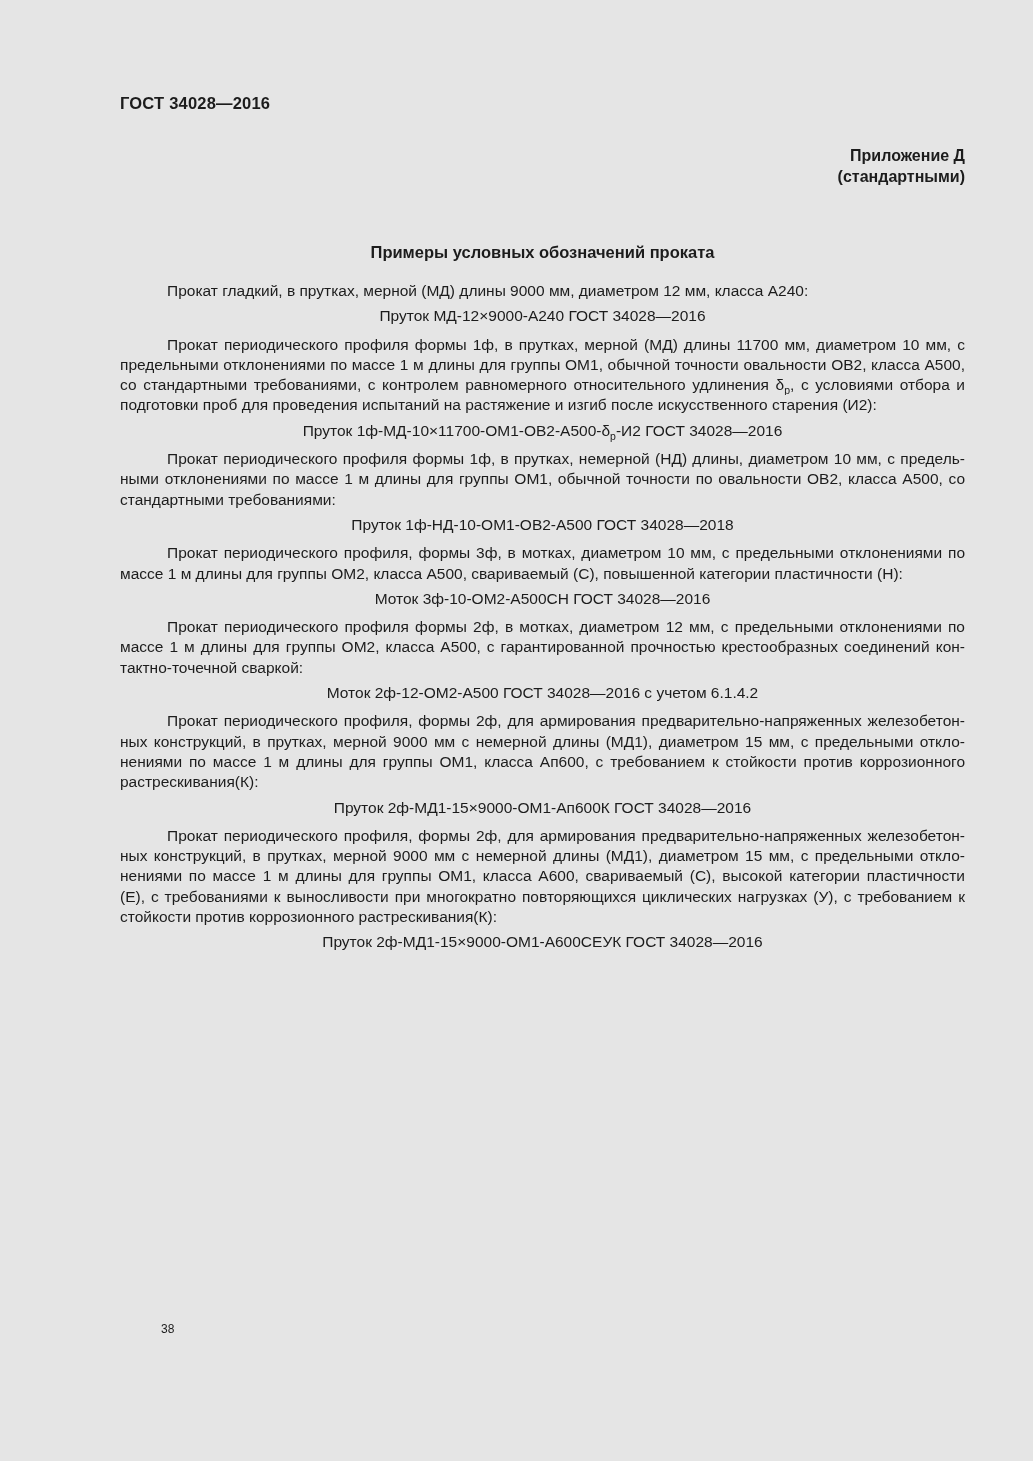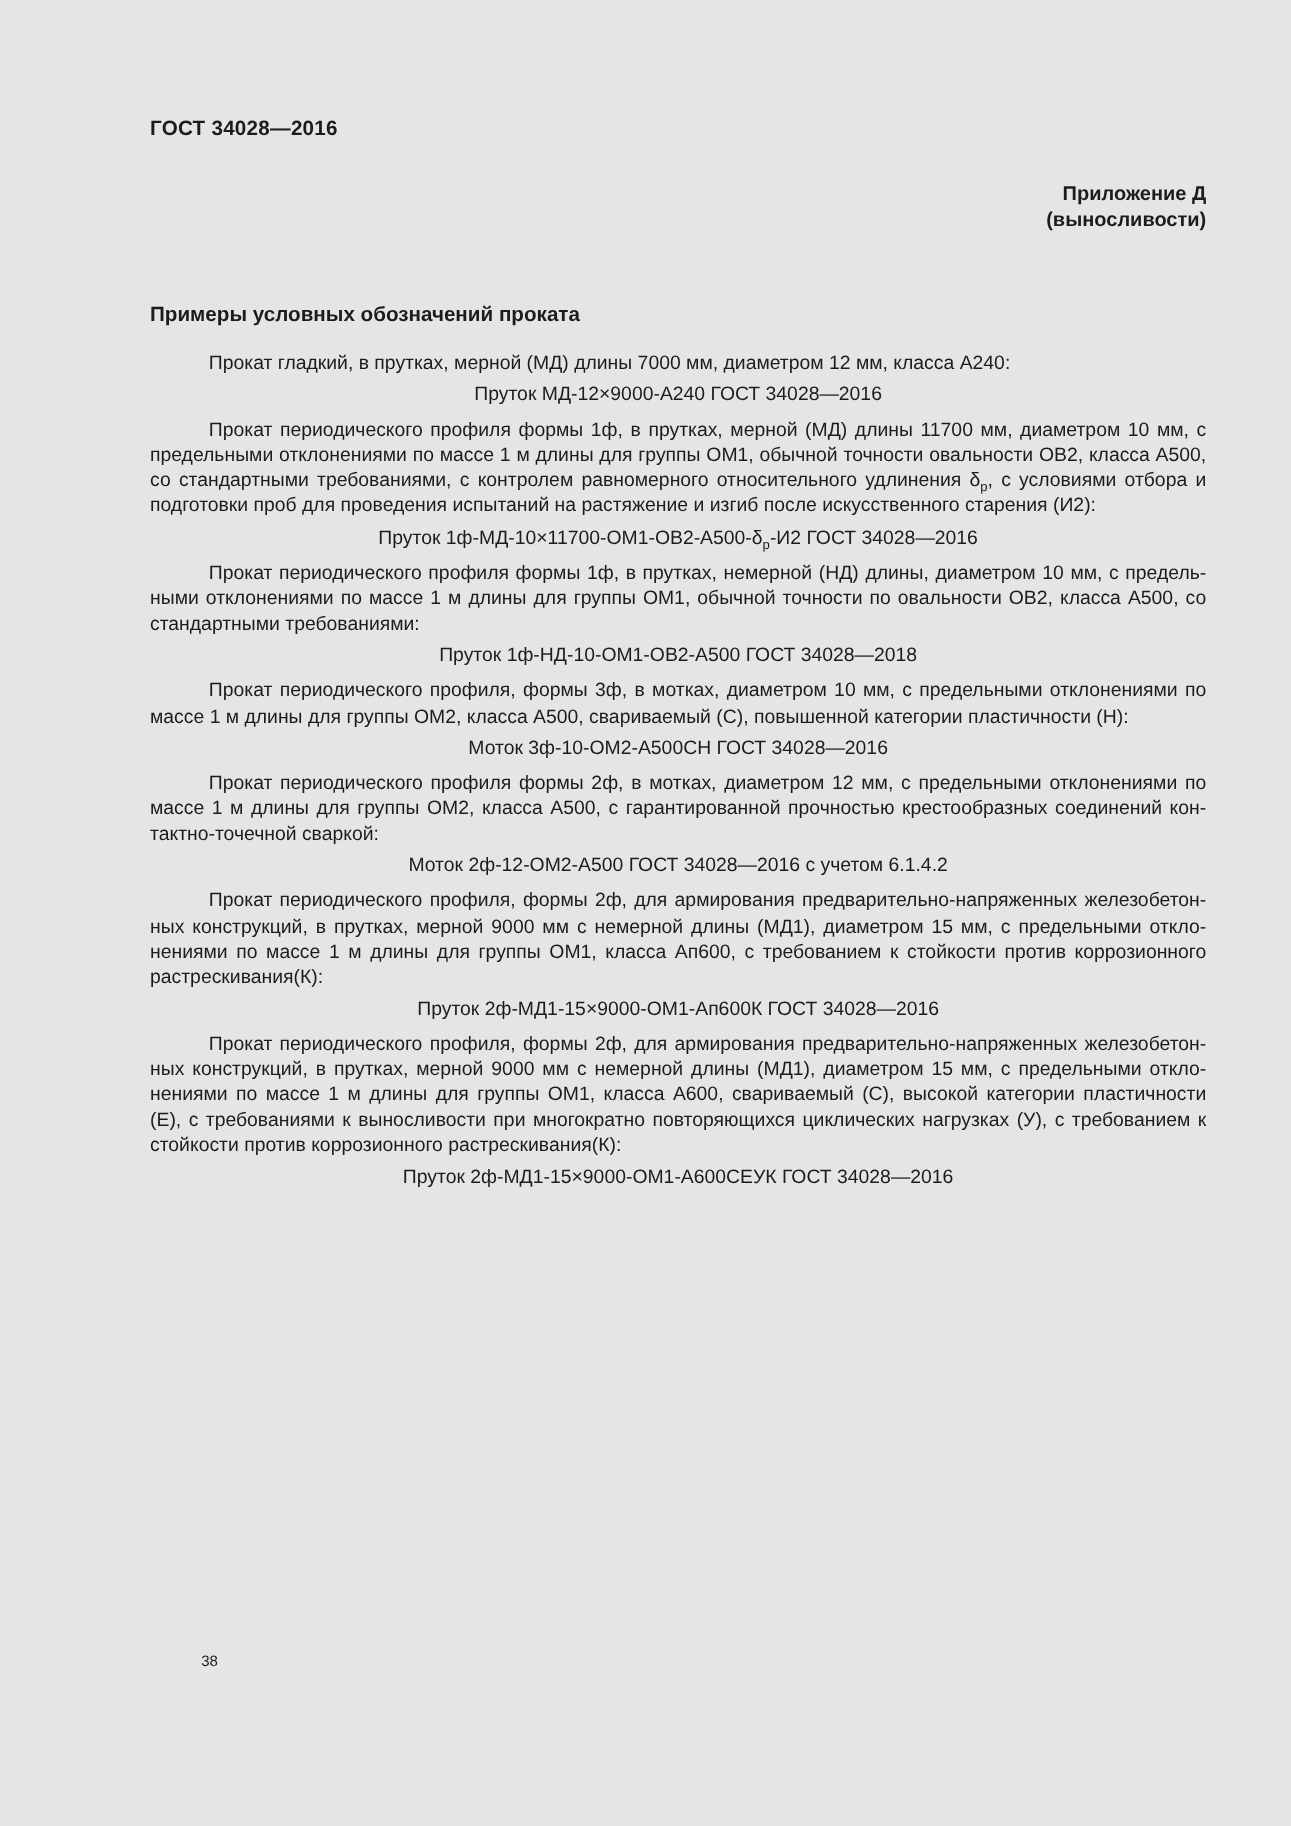--- a/index.html
+++ b/index.html
@@ -30,21 +30,21 @@
     font-size: 16px;
     line-height: 20.5px;
   }
   .content {
     position: absolute;
     left: 120px;
     top: 243px;
     width: 845px;
   }
   .section-title {
-    text-align: left;
+    text-align: center;
     font-weight: 700;
     font-size: 16.5px;
     margin: 0 0 19px 0;
   }
   .para { margin: 0; }
   .line {
     font-size: 15.5px;
     line-height: 20.3px;
     height: 20.3px;
     overflow: hidden;
@@ -68,28 +68,28 @@
 </style>
 </head>
 <body>
 
 <div class="page">
 
   <div class="doc-code">ГОСТ 34028—2016</div>
 
   <div class="appendix">
     <div>Приложение Д</div>
-    <div>(выносливости)</div>
+    <div>(стандартными)</div>
   </div>
 
   <div class="content">
     <div class="section-title">Примеры условных обозначений проката</div>
     <div>
         <div class="para">
-          <div class="line first">Прокат гладкий, в прутках, мерной (МД) длины 7000 мм, диаметром 12 мм, класса А240:</div>
+          <div class="line first">Прокат гладкий, в прутках, мерной (МД) длины 9000 мм, диаметром 12 мм, класса А240:</div>
         </div>
         <div class="formula">Пруток МД-12×9000-А240 ГОСТ 34028—2016</div>
         <div class="para">
           <div class="line first just">Прокат периодического профиля формы 1ф, в прутках, мерной (МД) длины 11700 мм, диаметром 10 мм, с</div>
           <div class="line just">предельными отклонениями по массе 1 м длины для группы ОМ1, обычной точности овальности ОВ2, класса А500,</div>
           <div class="line just">со стандартными требованиями, с контролем равномерного относительного удлинения δ<sub>р</sub>, с условиями отбора и</div>
           <div class="line">подготовки проб для проведения испытаний на растяжение и изгиб после искусственного старения (И2):</div>
         </div>
         <div class="formula">Пруток 1ф-МД-10×11700-ОМ1-ОВ2-А500-δ<sub>р</sub>-И2 ГОСТ 34028—2016</div>
         <div class="para">

